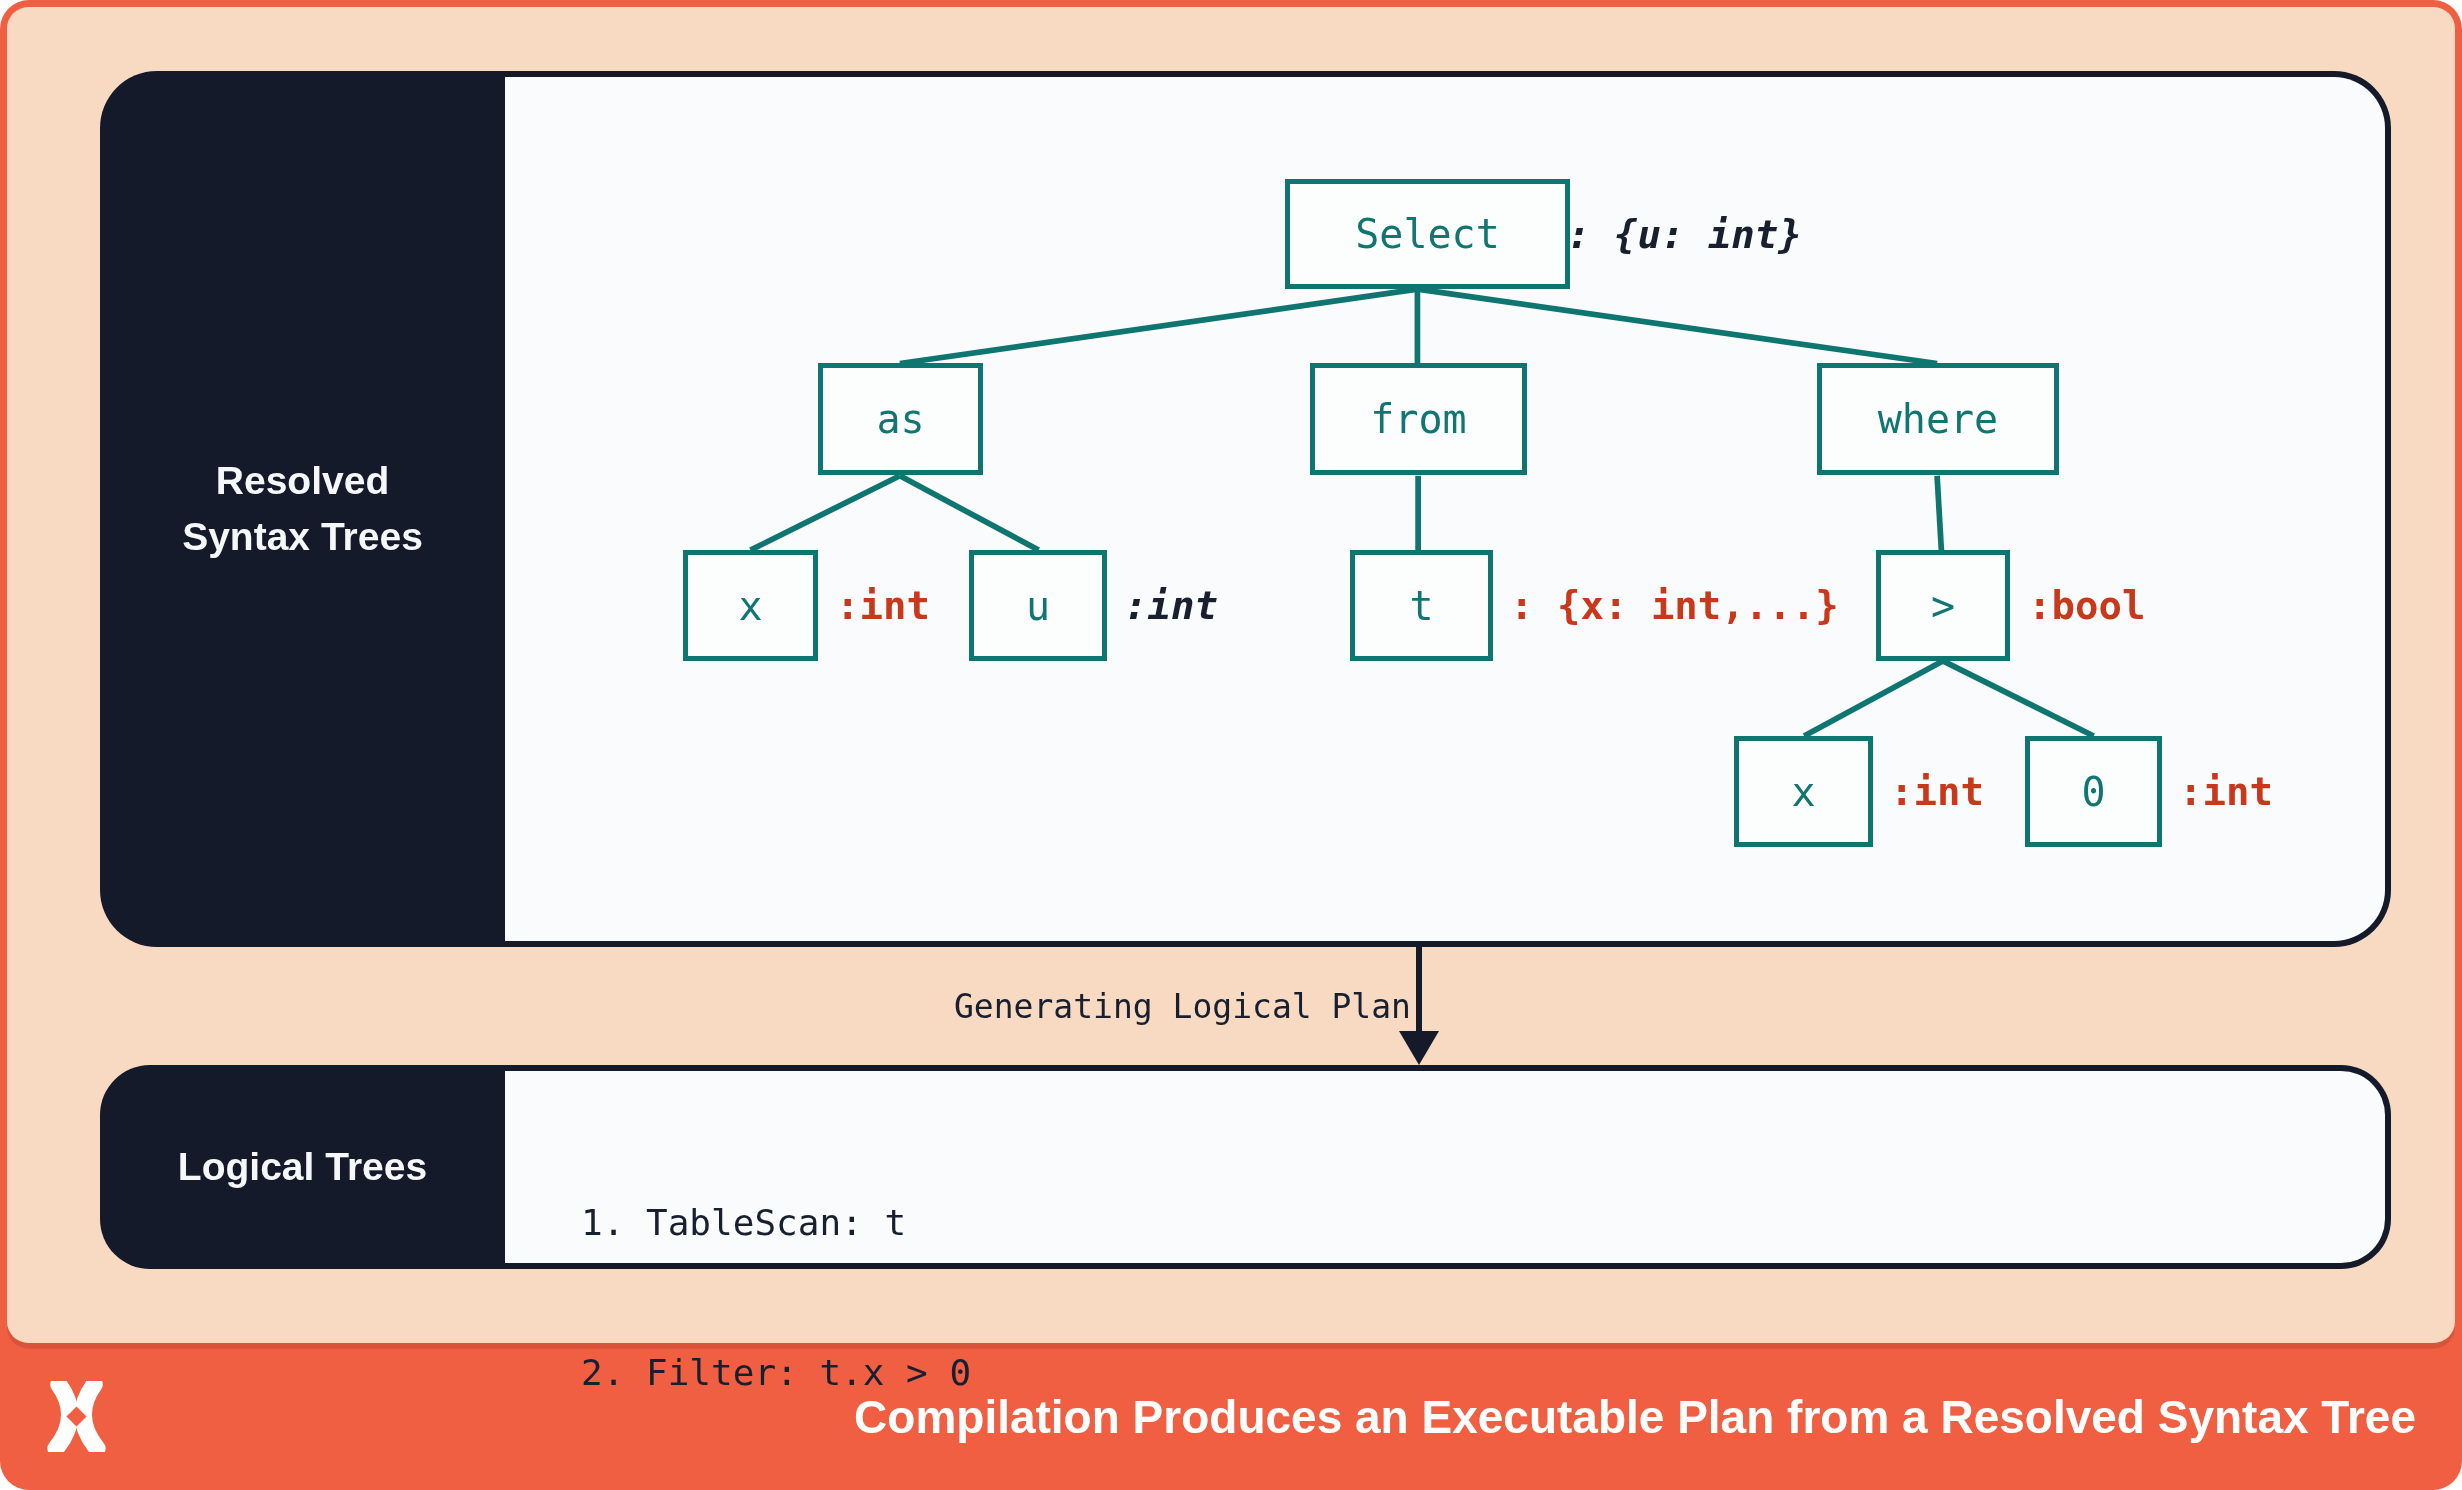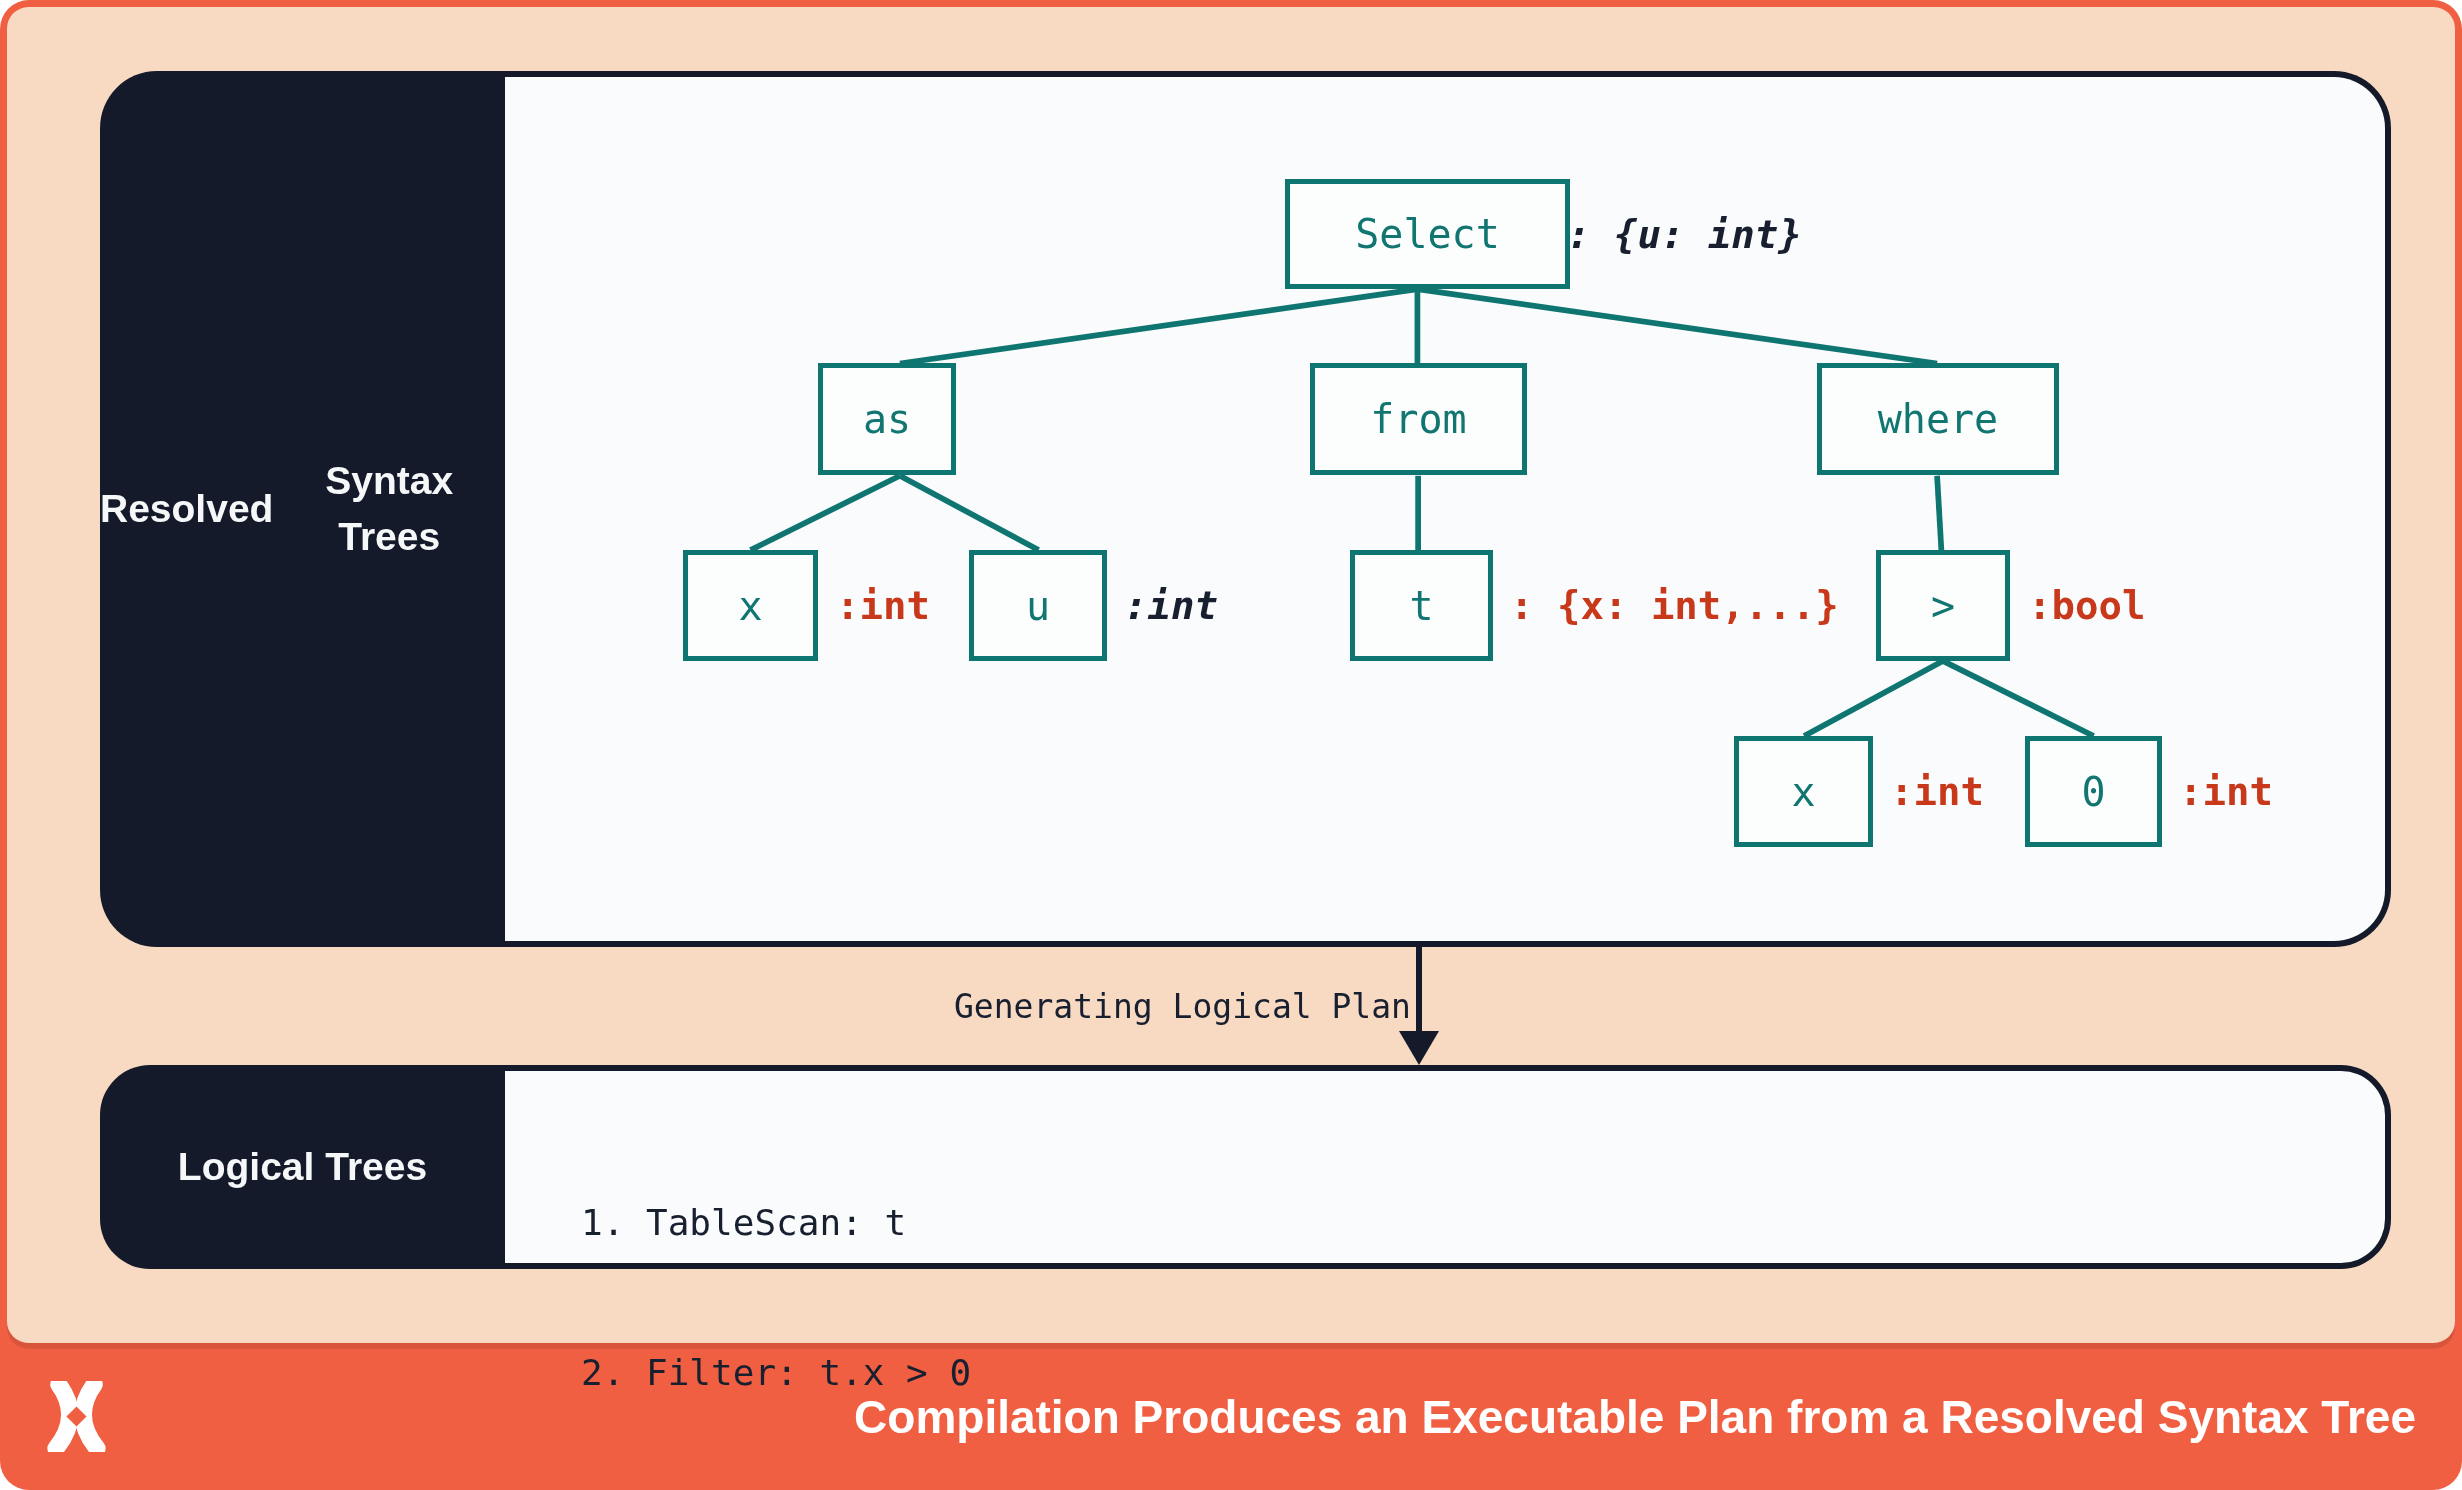--- a/index.html
+++ b/index.html
@@ -12,21 +12,21 @@
          border-radius:21.4px;box-shadow:0 5.7px 0 rgba(0,0,0,0.10);}
   
   .panel{position:absolute;background:#141a2a;}
   .panel .white{position:absolute;background:#fafbfc;}
   .panel-top{left:100px;top:71px;width:2291px;height:876px;border-radius:57px;}
   .panel-top .white{left:405px;top:6.4px;right:6.4px;bottom:6.4px;border-radius:0 51px 51px 0;}
   .panel-bottom{left:100px;top:1065px;width:2291px;height:204px;border-radius:50px;}
   .panel-bottom .white{left:405px;top:6.4px;right:6.4px;bottom:6.4px;border-radius:0 44px 44px 0;}
   .sidebar-label{
     position:absolute;left:0;top:0;width:405px;height:100%;
-    display:flex;align-items:center;justify-content:center;
+    display:flex;flex-direction:column;align-items:center;justify-content:center;
     color:#f6f7f9;font-weight:bold;font-size:39px;line-height:56px;text-align:center;
   }
   
   .edges{position:absolute;left:0;top:0;}
   .node{
     position:absolute;background:#fcfdfd;border:5px solid #0f7571;box-sizing:border-box;
     display:flex;align-items:center;justify-content:center;
     font-family:"DejaVu Sans Mono", monospace;font-size:40px;color:#117672;
   }
   .ann{
@@ -80,21 +80,21 @@
         <line x1="1844" y1="566" x2="1844" y2="670"></line>
         <line x1="2570" y1="566" x2="2576" y2="670"></line>
         <line x1="2578" y1="825" x2="2384" y2="930"></line>
         <line x1="2578" y1="825" x2="2789" y2="930"></line>
       </g>
     </svg>
 
     <div class="node" style="left:1185px;top:108px;width:285px;height:110px">Select</div>
     <div class="ann navy" style="left:1467px;top:108px;height:110px">: {u: int}</div>
 
-    <div class="node" style="left:718px;top:292px;width:138px;height:112px">as</div>
+    <div class="node" style="left:718px;top:292px;width:165px;height:112px">as</div>
     <div class="node" style="left:1210px;top:292px;width:217px;height:112px">from</div>
     <div class="node" style="left:1717px;top:292px;width:242px;height:112px">where</div>
 
     <div class="node" style="left:583px;top:479px;width:135px;height:111px">x</div>
     <div class="ann red" style="left:736px;top:479px;height:111px">:int</div>
 
     <div class="node" style="left:869px;top:479px;width:138px;height:111px">u</div>
     <div class="ann navy" style="left:1024px;top:479px;height:111px">:int</div>
 
     <div class="node" style="left:1250px;top:479px;width:143px;height:111px">t</div>

